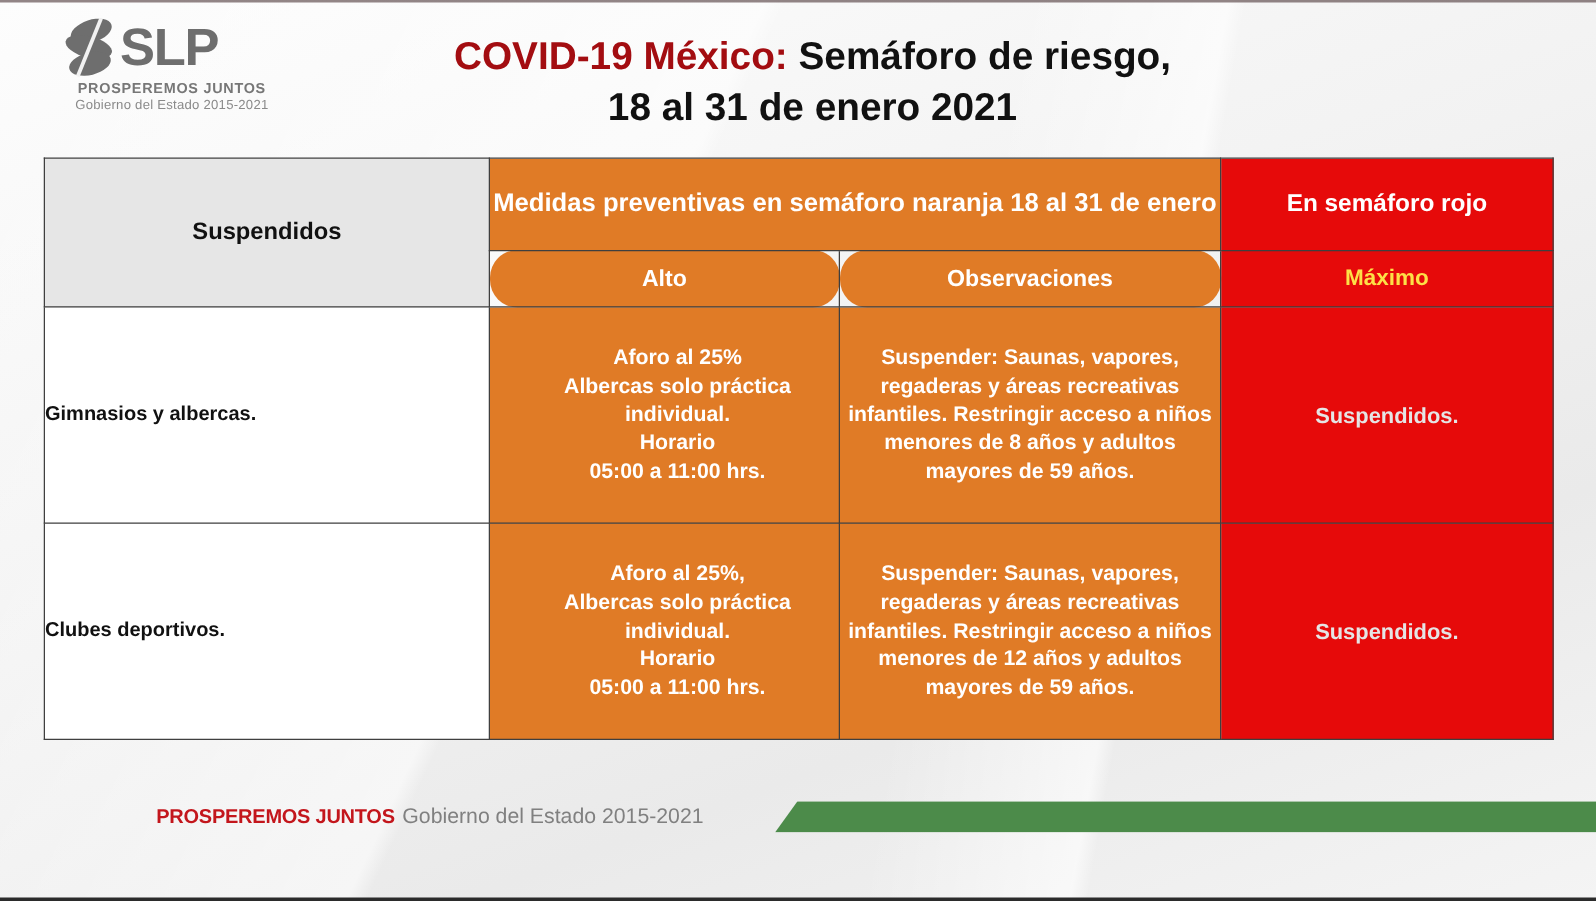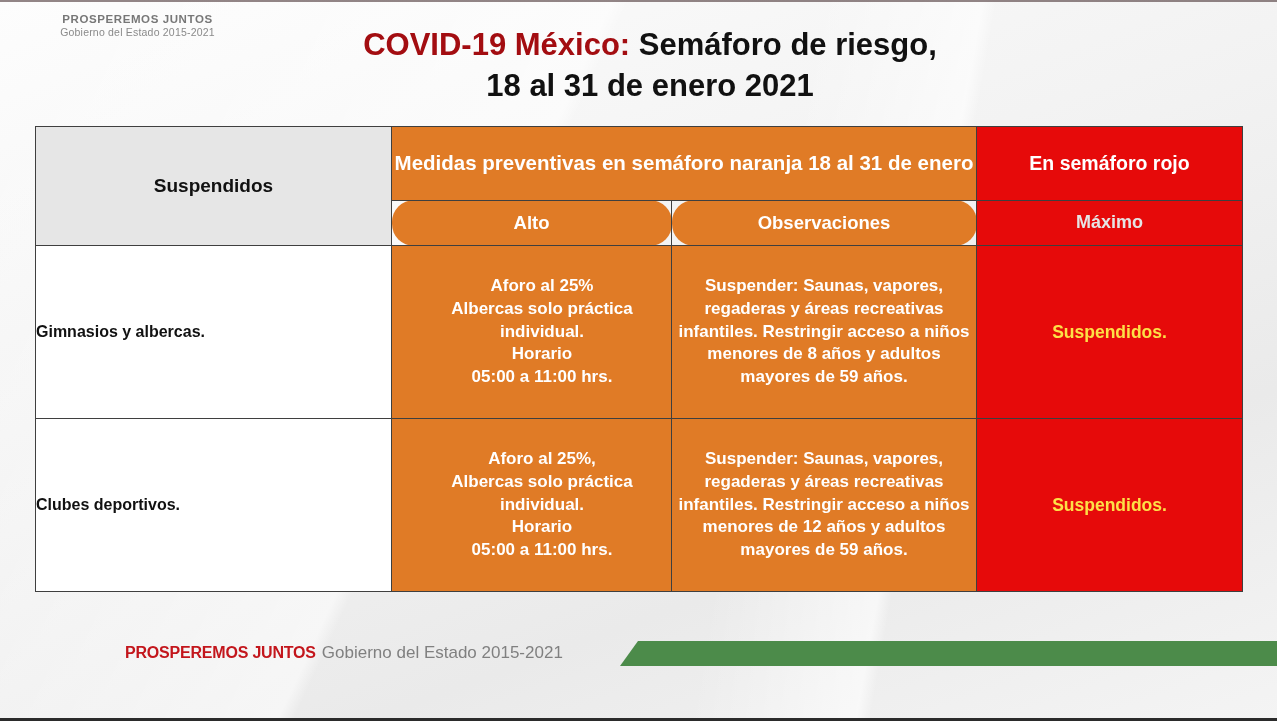--- a/index.html
+++ b/index.html
@@ -148,21 +148,21 @@
     background: #E07B26;
     color: #ffffff;
     font-size: 18.5px;
     font-weight: bold;
     text-align: center;
     height: 44px;
     border-radius: 22px;
   }
   .h-red-sub {
     background: #E60A0A;
-    color: #e5e5e5;
+    color: #fde047;
     font-size: 18px;
     font-weight: bold;
     text-align: center;
     height: 44px;
   }
 
   .cell-act {
     background: #ffffff;
     color: #111111;
     font-size: 16px;
@@ -175,21 +175,21 @@
     background: #E07B26;
     color: #ffffff;
     font-size: 17px;
     font-weight: bold;
     text-align: center;
     line-height: 1.33;
     padding: 0 8px;
   }
   .cell-red {
     background: #E60A0A;
-    color: #fde047;
+    color: #e5e5e5;
     font-size: 17.5px;
     font-weight: bold;
     text-align: center;
   }
   .cell-orange .ln { display: block; padding-left: 21px; }
 
   
   #footer {
     position: absolute;
     left: 0;
@@ -242,20 +242,29 @@
   }
 </style>
 </head>
 <body>
 
 <div id="slide">
 
   <div id="topedge"></div>
 
   <div id="logo">
+    <div class="logo-row">
+      <div class="mark">
+        <div class="blob b1"></div>
+        <div class="blob b2"></div>
+        <div class="blob b3"></div>
+        <div class="slash"></div>
+      </div>
+      <div class="wordmark">SLP</div>
+    </div>
     <div class="tagline">PROSPEREMOS JUNTOS</div>
     <div class="subtagline">Gobierno del Estado 2015-2021</div>
   </div>
 
   <div id="title">
     <div>
       <span class="accent">COVID-19 México:</span><span> Semáforo de riesgo,</span>
     </div>
     <div>18 al 31 de enero 2021</div>
   </div>

